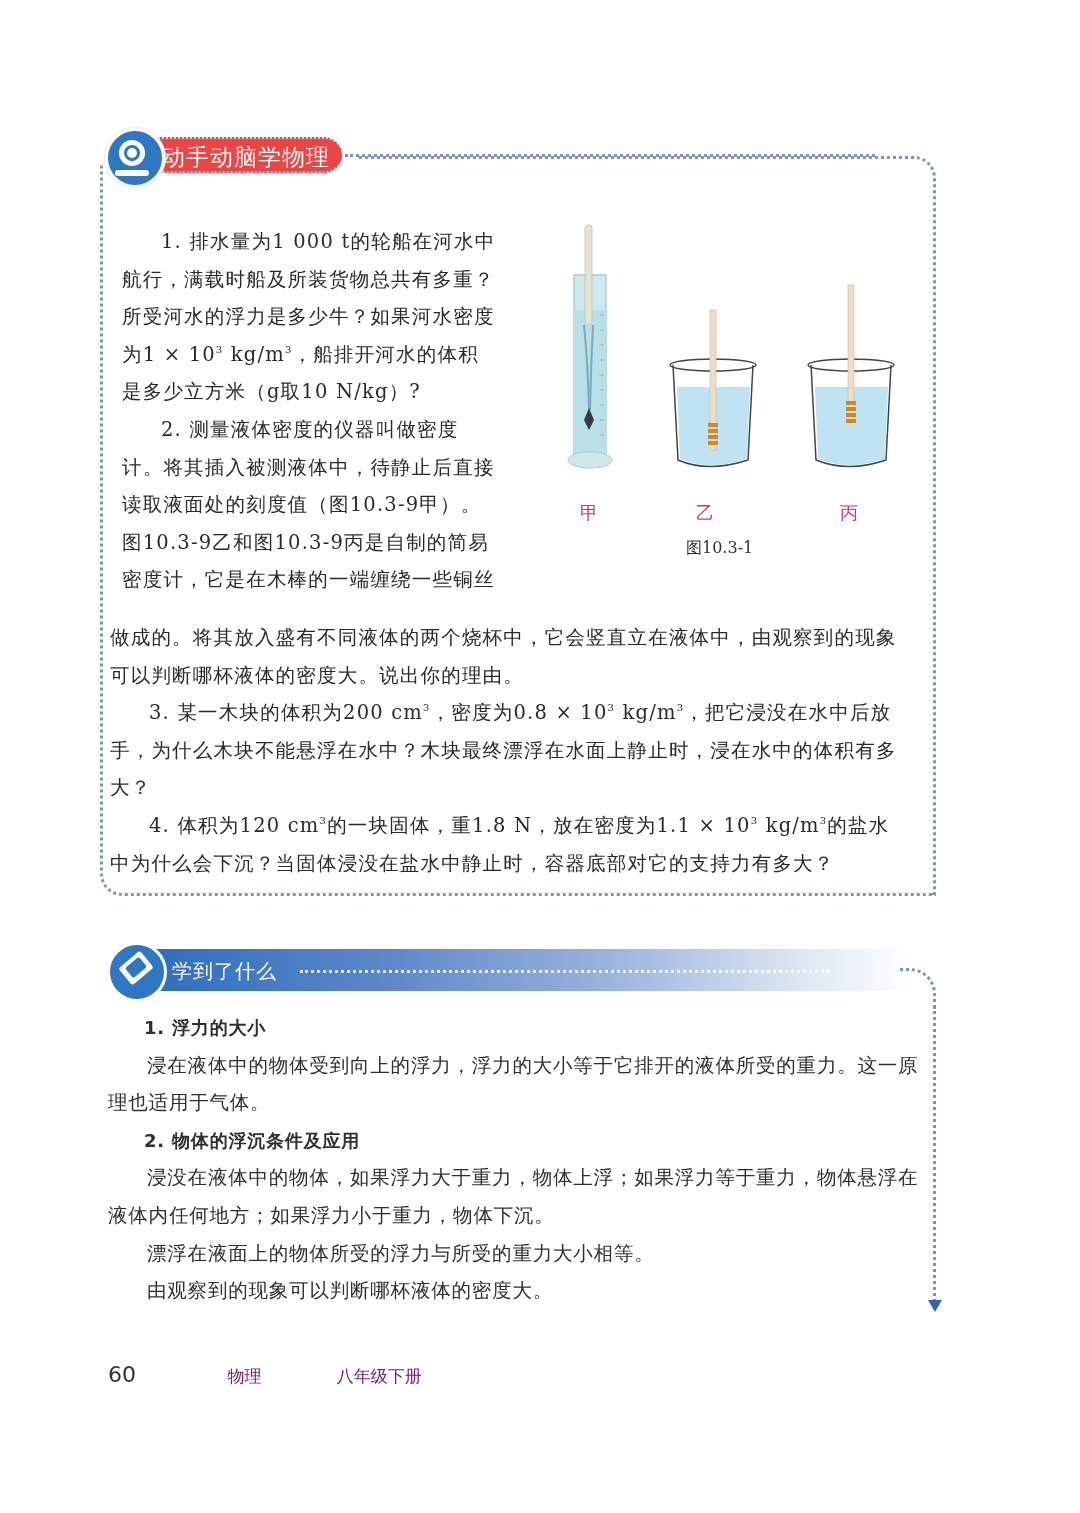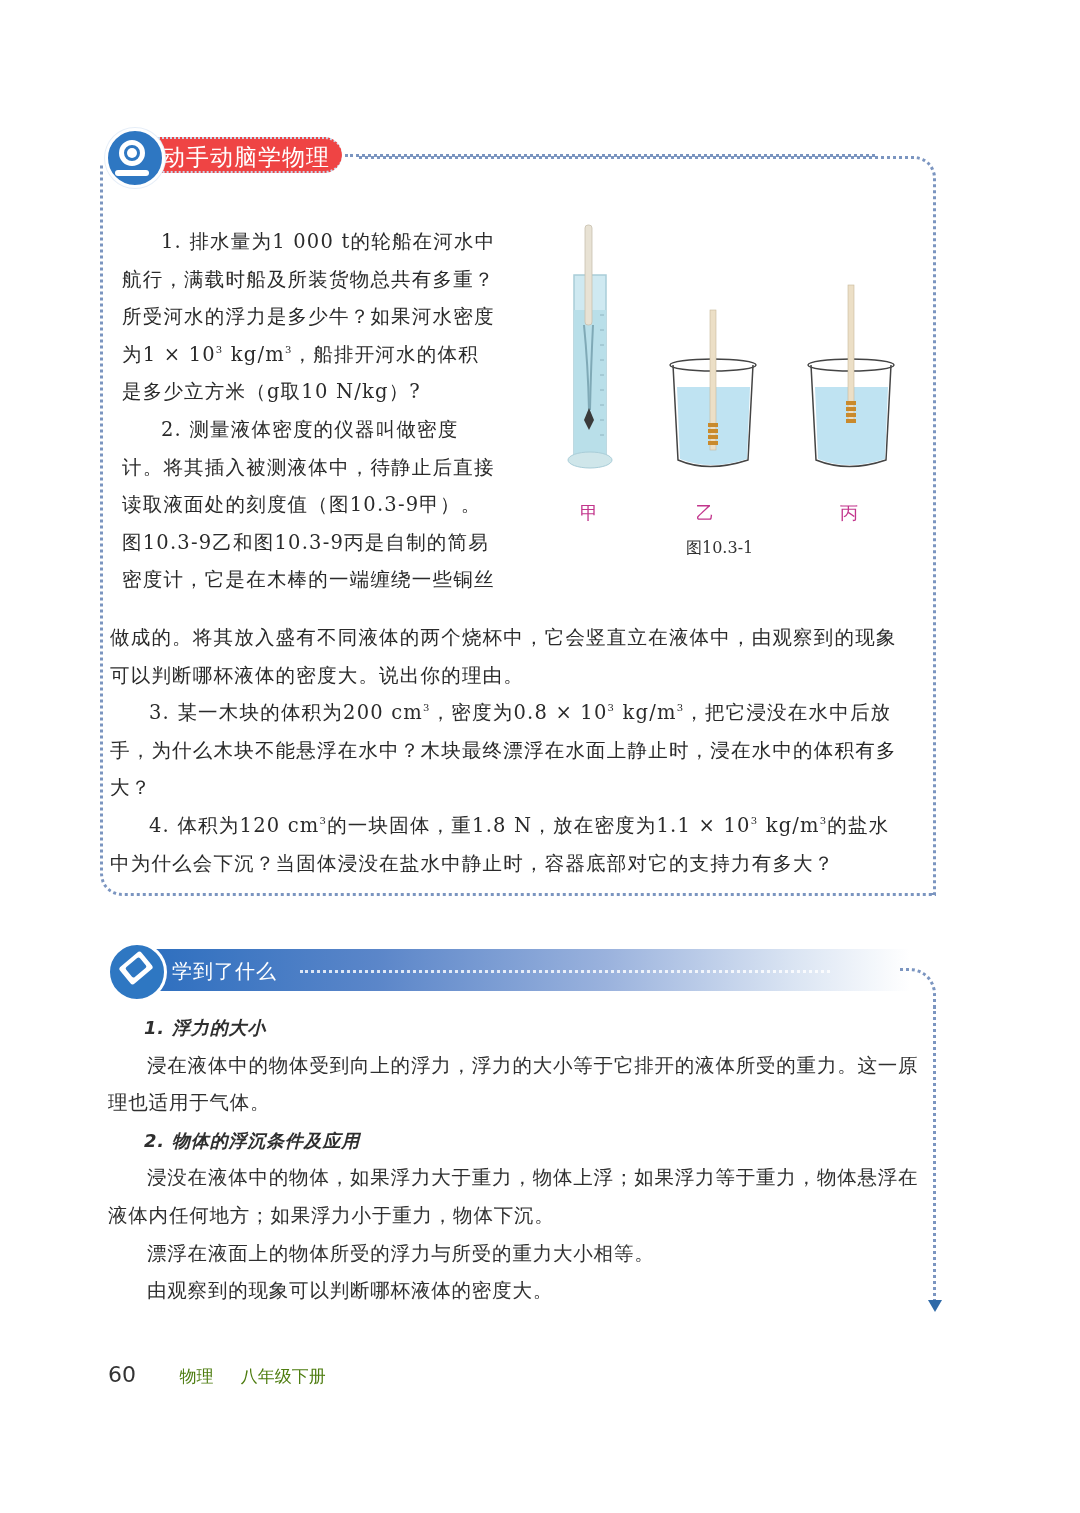--- a/index.html
+++ b/index.html
@@ -87,27 +87,27 @@
   }
   .vline2 { left: 933px; top: 1006px; height: 296px; border-left: 3px dotted #7b95c0; }
   .arrow2 {
     left: 928px; top: 1300px; width: 0; height: 0;
     border-left: 7px solid transparent; border-right: 7px solid transparent;
     border-top: 12px solid #2f6aa8;
   }
 
   .s2 { left: 108px; width: 820px; font-family: "DejaVu Serif", "Liberation Serif", serif;
     font-size: 19.5px; line-height: 37.6px; letter-spacing: 0.8px; color: #2f2f2f; }
-  .h2 { font-family: "DejaVu Sans", "Liberation Sans", sans-serif; font-weight: bold; font-size: 18px; font-style: italic; }
+  .h2 { font-family: "DejaVu Sans", "Liberation Sans", sans-serif; font-weight: bold; font-size: 18px; }
 
   
   .footer { left: 108px; top: 1362px; font-family: "DejaVu Sans", "Liberation Sans", sans-serif;
     color: #555; font-size: 17px; }
   .footer .num { font-size: 22px; color: #333; margin-right: 38px; }
-  .footer .sub { color: #4d7c0f; margin-right: 22px; }
+  .footer .sub { color: #701a75; margin-right: 22px; margin-left: 48px; }
 </style>
 </head>
 <body>
 
 <div class="abs box1"></div>
 <div class="abs box1-cover"></div>
 <div class="abs dotted-ext1"></div>
 <div class="abs hdr1">动手动脑学物理</div>
 <div class="abs icon1">
   <div class="ring"></div>

